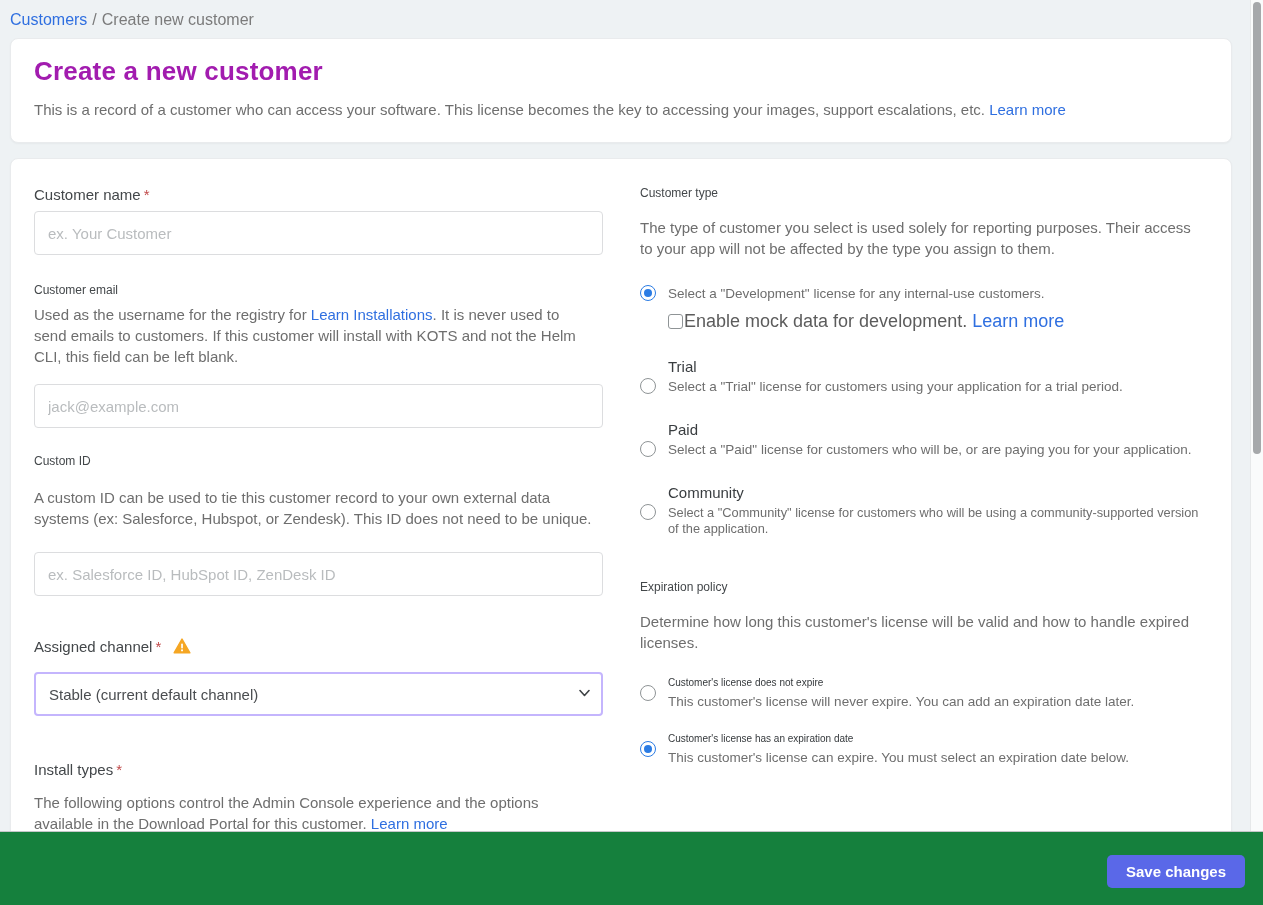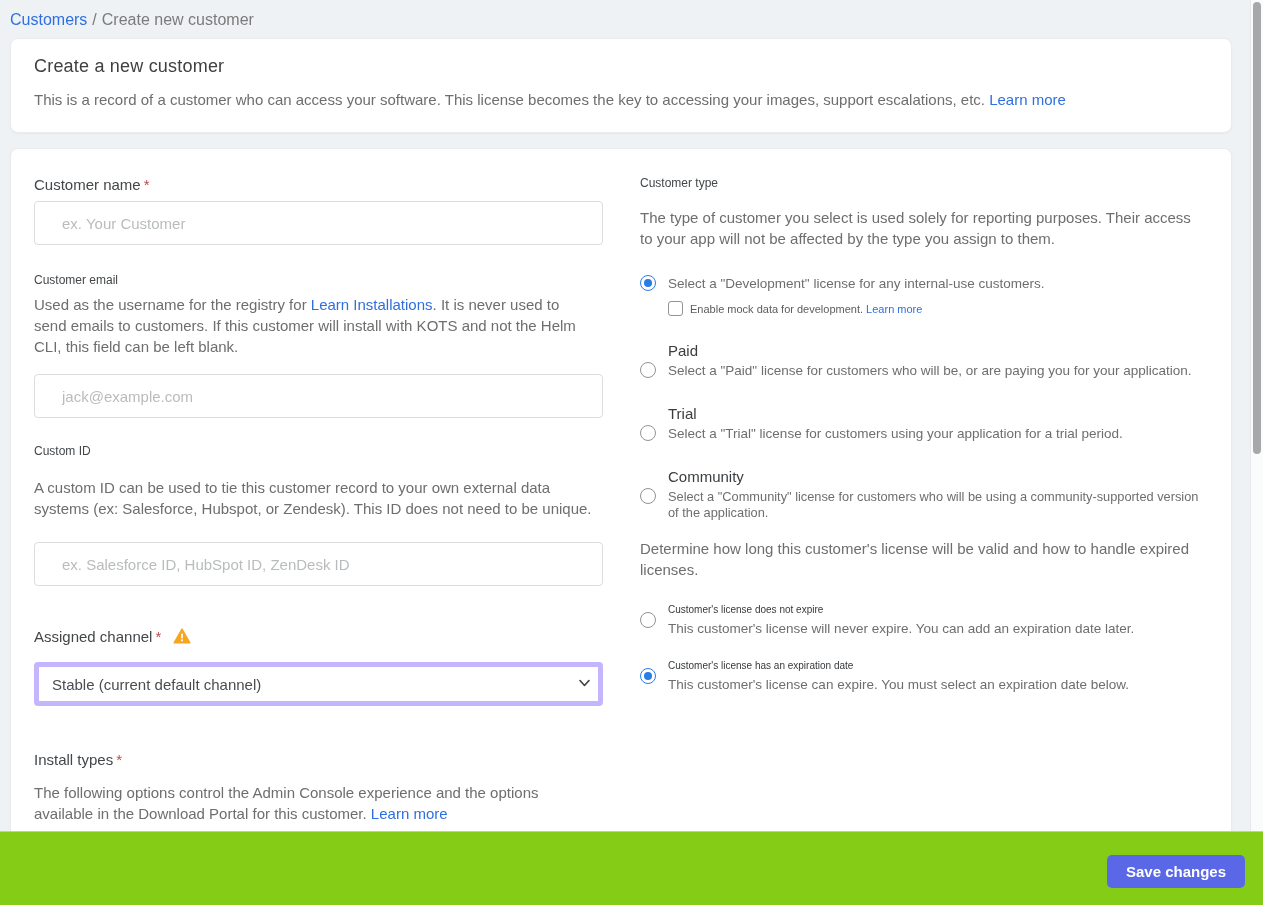--- a/index.html
+++ b/index.html
@@ -20,52 +20,52 @@
 
   
   .card {
     background: #ffffff;
     border: 1px solid #e9ebed;
     border-radius: 8px;
     box-shadow: 0 1px 2px rgba(0,0,0,0.04);
     margin: 0 31px 0 10px;
   }
   .card.header-card { margin-top: 9px; padding: 17px 23px 24px; }
-  .page-title { font-size: 18px; font-weight: 400; color: #404040; letter-spacing: 0.2px; }
+  .page-title { font-size: 26px; font-weight: 700; color: #a21caf; letter-spacing: 0.2px; }
   .page-desc { margin-top: 14px; font-size: 15px; color: #6e6e6e; }
 
   .card.form-card {
     margin-top: 15px;
     padding: 27px 23px 40px;
     display: flex;
     gap: 37px;
     min-height: 720px;
   }
   .col-left { width: 569px; flex: none; }
   .col-right { flex: 1; max-width: 566px; }
 
   .field-label { font-size: 15px; color: #43474a; }
   .req { color: #c04949; margin-left: 3px; }
   .section-head { font-size: 12px; color: #43474a; }
   .para { font-size: 15px; color: #6e6e6e; line-height: 21px; }
 
   .text-input {
     width: 569px; height: 44px;
     border: 1px solid #dcdddf; border-radius: 4px;
-    padding: 0 27px; font-size: 15px;
+    padding: 0 13px; font-size: 15px;
     font-family: "Liberation Sans", sans-serif;
     color: #43474a; background: #fff;
     outline: none;
   }
   .text-input::placeholder { color: #b9bcbe; }
 
   .select-wrap { position: relative; width: 569px; }
   .select-box {
     width: 569px; height: 44px;
-    border: 5px solid #c4b5fd; border-radius: 4px;
+    border: 2px solid #c4b5fd; border-radius: 4px;
     background: #fff; display: flex; align-items: center;
     padding: 0 13px; font-size: 15px; color: #4a4d50;
     cursor: pointer;
   }
   .select-chevron { position: absolute; right: 13px; top: 17px; }
 
   .warn-icon { margin-left: 8px; vertical-align: -2px; }
 
   
   .ct-option { margin-top: 26px; }
@@ -84,31 +84,31 @@
     content: ""; position: absolute; left: 50%; top: 50%;
     width: 8px; height: 8px; border-radius: 50%;
     background: #2b7ce4; transform: translate(-50%,-50%);
   }
 
   .checkbox {
     width: 15px; height: 15px; border: 1px solid #8f9496;
     border-radius: 3px; background: #fff; flex: none; cursor: pointer;
   }
   .mock-row { display: flex; align-items: center; margin: 9px 0 0 28px; }
-  .mock-label { font-size: 11px; color: #5c5c5c; margin-left: 7px; }
+  .mock-label { font-size: 18px; color: #5c5c5c; margin-left: 1px; }
 
   .exp-option { display: flex; align-items: center; margin-top: 24px; }
   .exp-text { margin-left: 12px; }
   .exp-name { font-size: 10px; color: #35393c; }
   .exp-desc { font-size: 13.5px; color: #6e6e6e; margin-top: 6px; text-align: center; }
 
   
   .footer-bar {
     position: absolute; left: 0; right: 0; top: 831px; height: 74px;
-    background: #84cc16; border-top: 1px solid #c4c7c9; z-index: 20;
+    background: #15803d; border-top: 1px solid #c4c7c9; z-index: 20;
   }
   .save-btn {
     position: absolute; right: 18px; top: 23px;
     background: #5a68e8; color: #fff; border: none; border-radius: 5px;
     font-family: "Liberation Sans", sans-serif;
     font-size: 15px; font-weight: 700;
     padding: 8px 19px; cursor: pointer;
   }
 
   
@@ -212,43 +212,44 @@
       <div class="mock-row">
         <span class="checkbox"></span>
         <span class="mock-label">
           <span>Enable mock data for development.</span>
           <a class="link">Learn more</a>
         </span>
       </div>
     </div>
 
     <div class="ct-option">
+      <div class="ct-heading">Trial</div>
+      <div class="ct-row">
+        <span class="radio"></span>
+        <span class="ct-desc">Select a "Trial" license for customers using your application for a trial period.</span>
+      </div>
+    </div>
+
+    <div class="ct-option">
       <div class="ct-heading">Paid</div>
       <div class="ct-row">
         <span class="radio"></span>
         <span class="ct-desc">Select a "Paid" license for customers who will be, or are paying you for your application.</span>
       </div>
     </div>
 
     <div class="ct-option">
-      <div class="ct-heading">Trial</div>
-      <div class="ct-row">
-        <span class="radio"></span>
-        <span class="ct-desc">Select a "Trial" license for customers using your application for a trial period.</span>
-      </div>
-    </div>
-
-    <div class="ct-option">
       <div class="ct-heading">Community</div>
       <div class="ct-row">
         <span class="radio"></span>
         <span class="ct-desc small">Select a "Community" license for customers who will be using a community-supported version of the application.</span>
       </div>
     </div>
 
+    <div class="section-head rt-exp-head">Expiration policy</div>
     <div class="para rt-exp-para">Determine how long this customer's license will be valid and how to handle expired licenses.</div>
 
     <div class="exp-option">
       <span class="radio"></span>
       <span class="exp-text">
         <div class="exp-name">Customer's license does not expire</div>
         <div class="exp-desc">This customer's license will never expire. You can add an expiration date later.</div>
       </span>
     </div>
 

